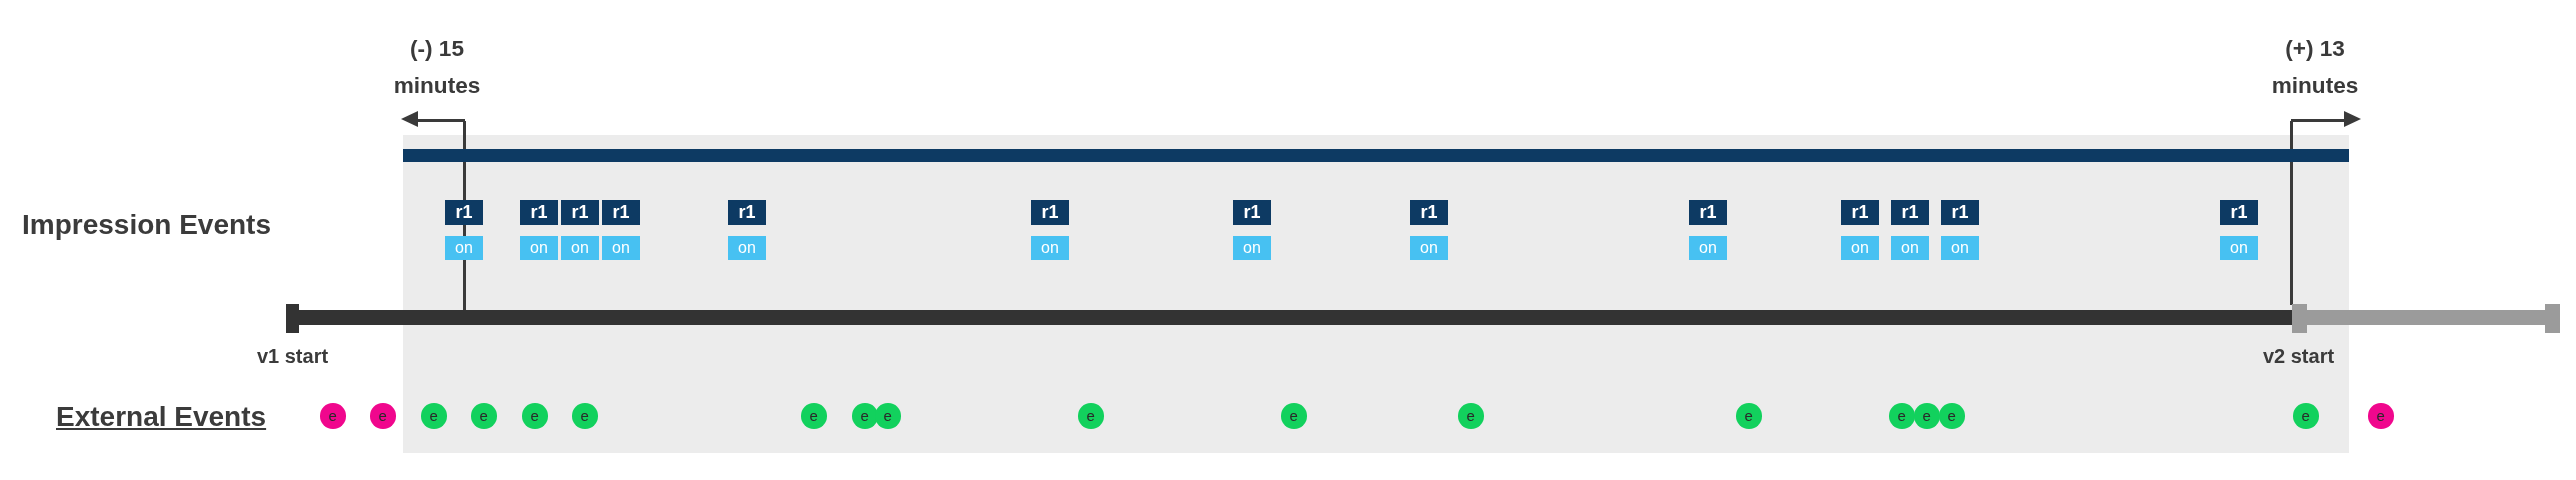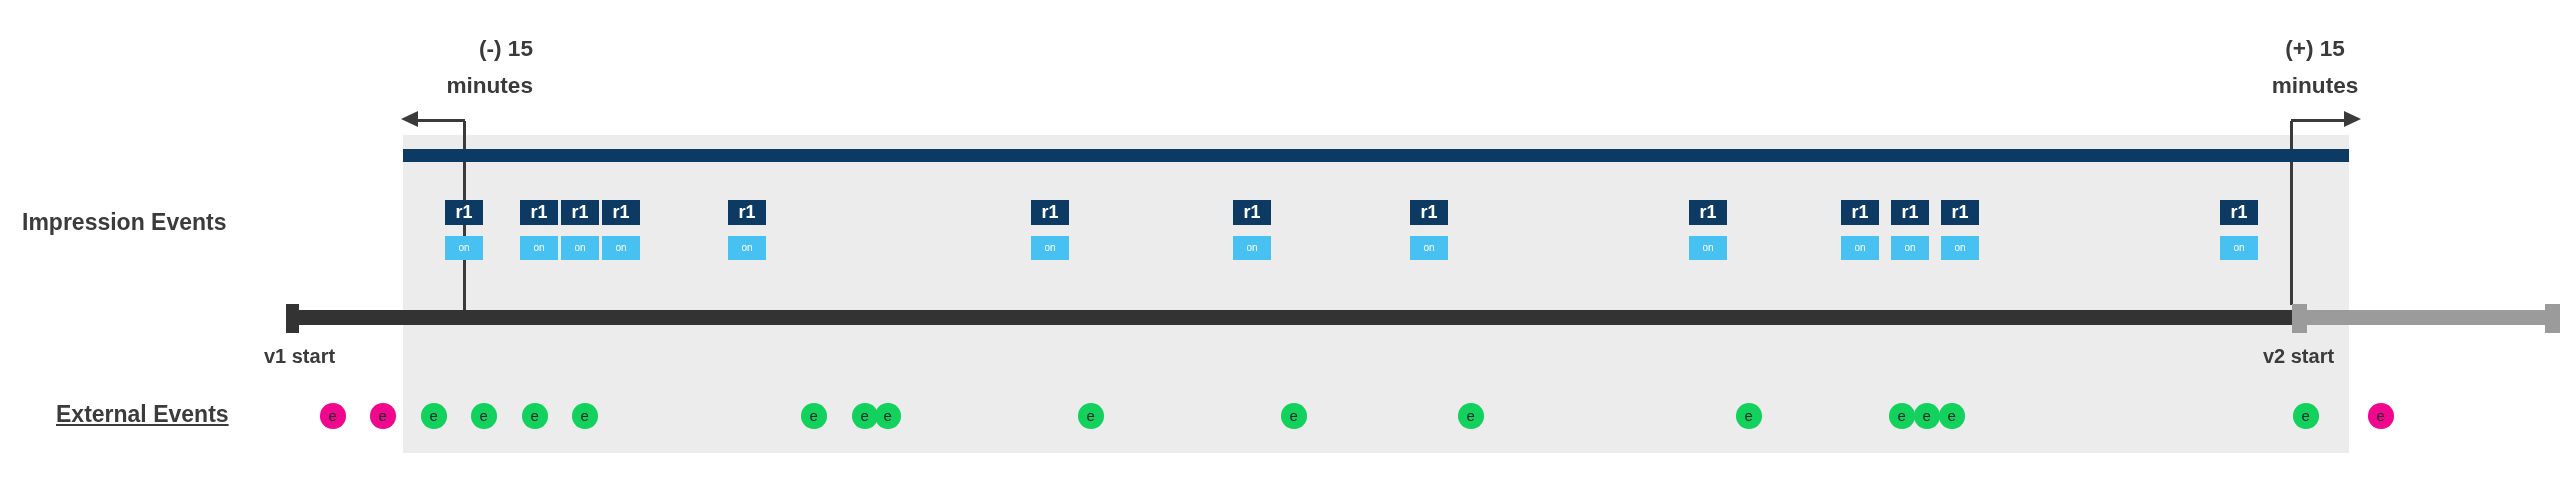--- a/index.html
+++ b/index.html
@@ -10,57 +10,57 @@
     color:#3b3b3b;
   }
   .abs { position:absolute; }
 
   
   .panel   { left:403px; top:135px; width:1946px; height:318px; background:var(--panel); z-index:0; }
   .navybar { left:403px; top:149px; width:1946px; height:13.2px; background:var(--navy); z-index:2; }
 
   
   .annot { top:30px; width:160px; text-align:center; font-size:22.6px; font-weight:700; line-height:37px; color:#3a3a3a; z-index:4; }
-  .annot-left  { left:373px;text-align:right; }
+  .annot-left  { left:357px; }
   .annot-right { left:2235px; }
 
   .vline { width:2.8px; background:#3a3a3a; z-index:1; }
   .vline-left  { left:463px;  top:121px; height:191px; }
   .vline-right { left:2290px; top:121px; height:184px; }
   .hline { height:2.8px; background:#3a3a3a; z-index:4; }
   .hline-left  { left:416px;  top:119px; width:49px; }
   .hline-right { left:2291px; top:119px; width:53px; }
   .tri { width:0; height:0; z-index:4; }
   .tri-left  { left:401px;  top:111px; border-top:8.5px solid transparent; border-bottom:8.5px solid transparent; border-right:17px solid #3a3a3a; }
   .tri-right { left:2344px; top:111px; border-top:8.5px solid transparent; border-bottom:8.5px solid transparent; border-left:17px solid #3a3a3a; }
 
   
-  .rowlabel { font-size:23px; font-weight:700; color:#3b3b3b; z-index:3; white-space:nowrap; }
+  .rowlabel { font-size:28px; font-weight:700; color:#3b3b3b; z-index:3; white-space:nowrap; }
   .lbl-impression { left:22px; top:209px; }
   .lbl-external  { left:56px; top:401px;text-decoration:underline; }
 
   
   .imp { top:200px; width:38px; z-index:3; }
   .r1-badge {
     width:38px; height:24.5px; background:var(--navy); color:#ffffff;
     font-size:18px; font-weight:700; text-align:center; line-height:24.5px;
   }
   .on-badge {
     margin-top:11.3px; width:38px; height:24.5px; background:var(--lightblue); color:#ffffff;
-    font-size:10px; font-weight:400; text-align:center; line-height:24.5px;
+    font-size:16px; font-weight:400; text-align:center; line-height:24.5px;
   }
 
   
   .bar-dark { left:292px; top:310px; width:2001px; height:15px; background:var(--dark); z-index:2; }
   .cap-v1   { left:286px; top:304px; width:13.2px; height:29px; background:var(--dark); z-index:2; }
   .bar-gray { left:2301px; top:310px; width:247px; height:15px; background:var(--gray); z-index:2; }
   .cap-v2   { left:2292px; top:304px; width:15px; height:29px; background:var(--gray); z-index:3; }
   .cap-end  { left:2545px; top:304px; width:15px; height:29px; background:var(--gray); z-index:2; }
   .startlabel { top:345px; width:151px; text-align:center; font-size:20px; font-weight:700; color:#3b3b3b; z-index:3; }
-  .lbl-v1 { left:224px; }
+  .lbl-v1 { left:217px; }
   .lbl-v2 { left:2223px; }
 
   
   .dot {
     top:403px; width:25.5px; height:25.5px; border-radius:50%;
     text-align:center; line-height:25.5px; font-size:15px; color:#2a2a2a; z-index:3;
   }
   .dot.green   { background:var(--green); }
   .dot.magenta { background:var(--magenta); }
 </style>
@@ -74,21 +74,21 @@
 
   <div class="abs annot annot-left">
     <div>(-) 15</div>
     <div>minutes</div>
   </div>
   <div class="abs tri tri-left"></div>
   <div class="abs hline hline-left"></div>
   <div class="abs vline vline-left"></div>
 
   <div class="abs annot annot-right">
-    <div>(+) 15</div>
+    <div>(+) 13</div>
     <div>minutes</div>
   </div>
   <div class="abs tri tri-right"></div>
   <div class="abs hline hline-right"></div>
   <div class="abs vline vline-right"></div>
 
   <div class="abs rowlabel lbl-impression">Impression Events</div>
   <div class="abs rowlabel lbl-external">External Events</div>
 
   <div class="abs" id="impression-row">

